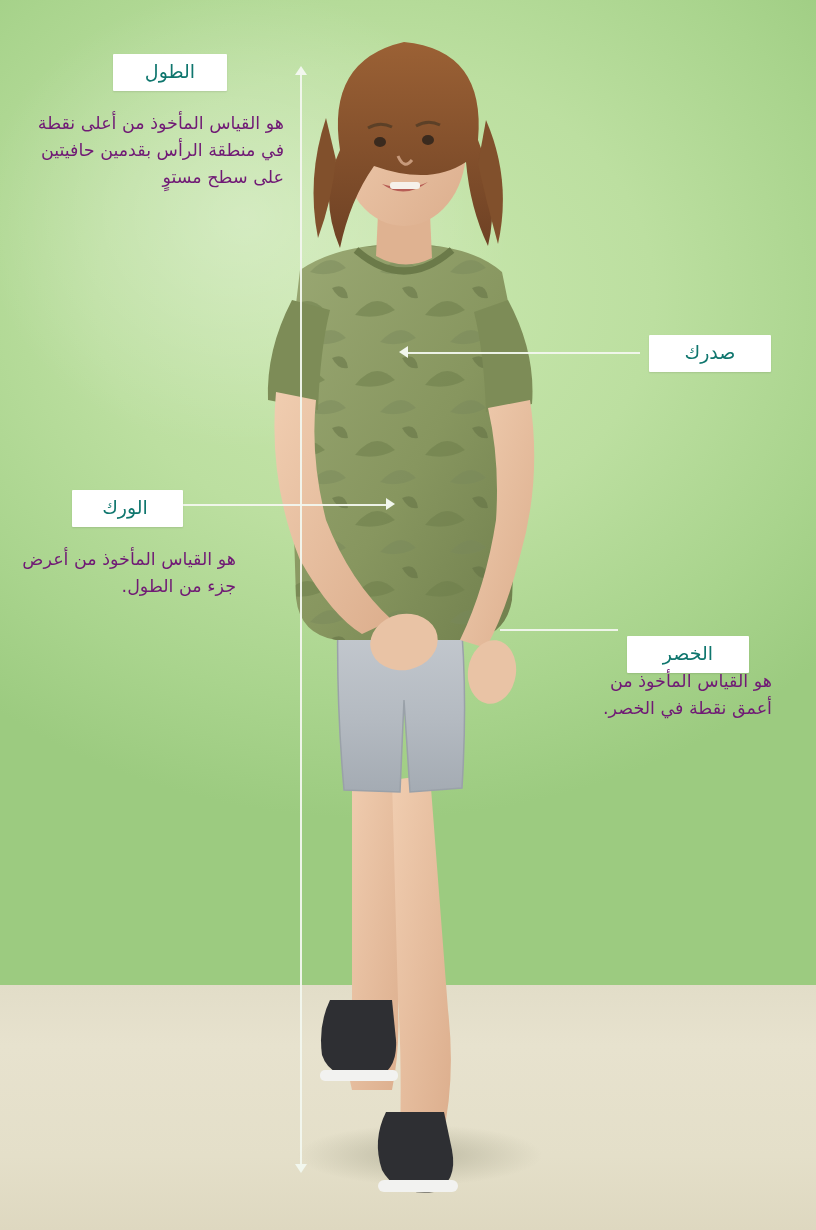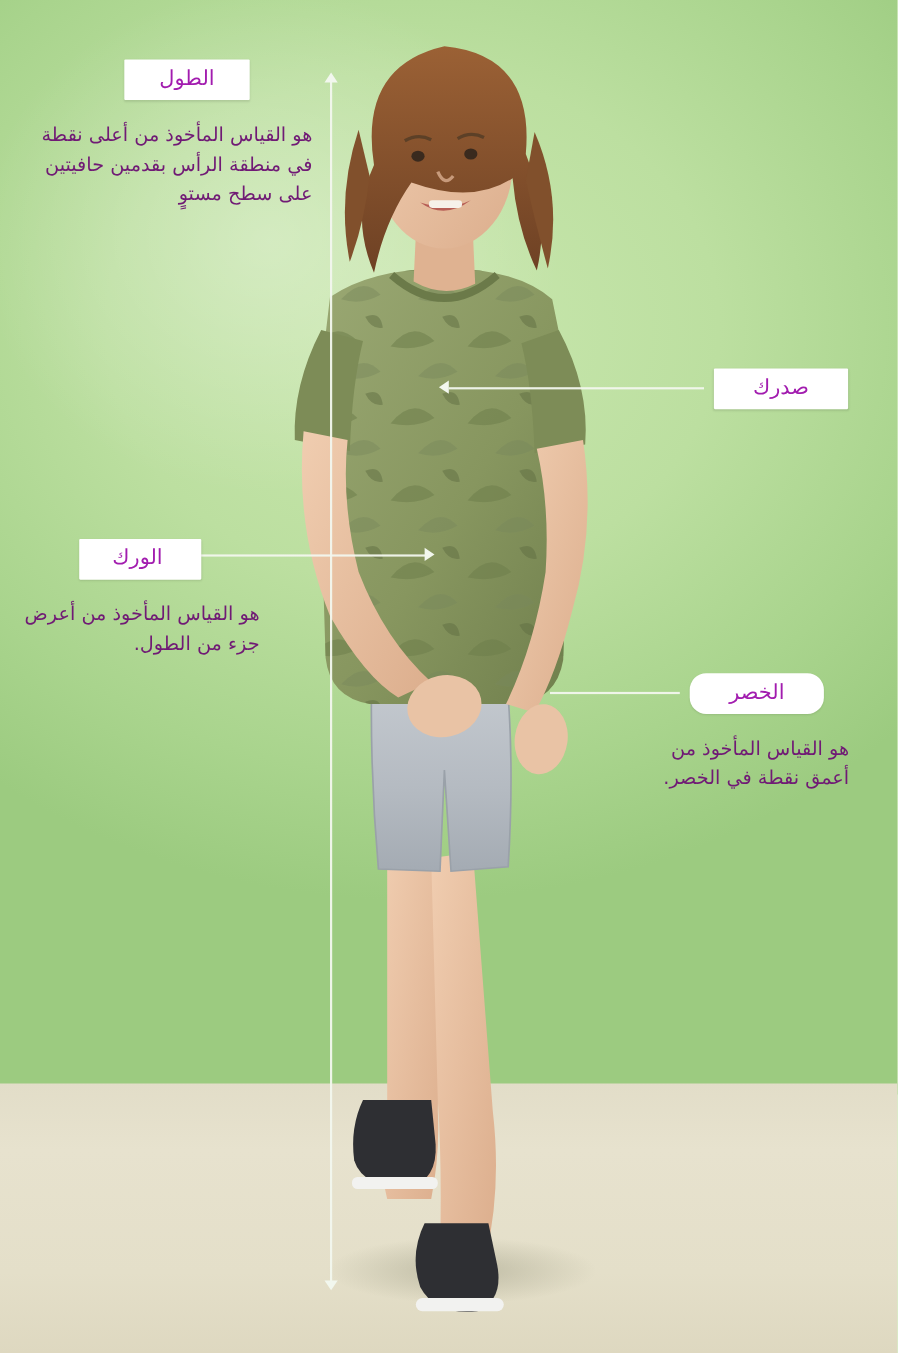--- a/index.html
+++ b/index.html
@@ -46,21 +46,21 @@
     background: radial-gradient(ellipse 170px 42px at 50% 50%, rgba(120,120,95,.35), rgba(120,120,95,0) 72%);
   }
 
   
   .subject { position: absolute; left: 0; top: 0; width: 816px; height: 1230px; }
 
   
   .label-chip {
     position: absolute;
     background: #ffffff;
-    color: #a21caf;
+    color: #0f766e;
     font-size: 19px;
     line-height: 1;
     padding: 8px 16px 10px;
     box-shadow: 0 1px 2px rgba(0,0,0,.10);
     white-space: nowrap;
     text-align: center;
     border-radius: 1px;
   }
   .desc {
     position: absolute;
@@ -201,18 +201,18 @@
 
   <div class="label-chip" style="left:649px; top:335px; width:90px;">
     <span>صدرك</span>
   </div>
 
   <div class="label-chip" style="left:72px; top:490px; width:84px;padding-left:11px;">
     <span>الورك</span>
   </div>
   <div class="desc" style="left:22px; top:546px; width:214px;">هو القياس المأخوذ من أعرض جزء من الطول.</div>
 
-  <div class="label-chip" style="left:627px; top:612px; width:90px;border-radius:15px;">
+  <div class="label-chip" style="left:627px; top:636px; width:90px;">
     <span>الخصر</span>
   </div>
   <div class="desc" style="left:566px; top:668px; width:206px;">هو القياس المأخوذ من أعمق نقطة في الخصر.</div>
 
 </div>
 
 </body></html>

